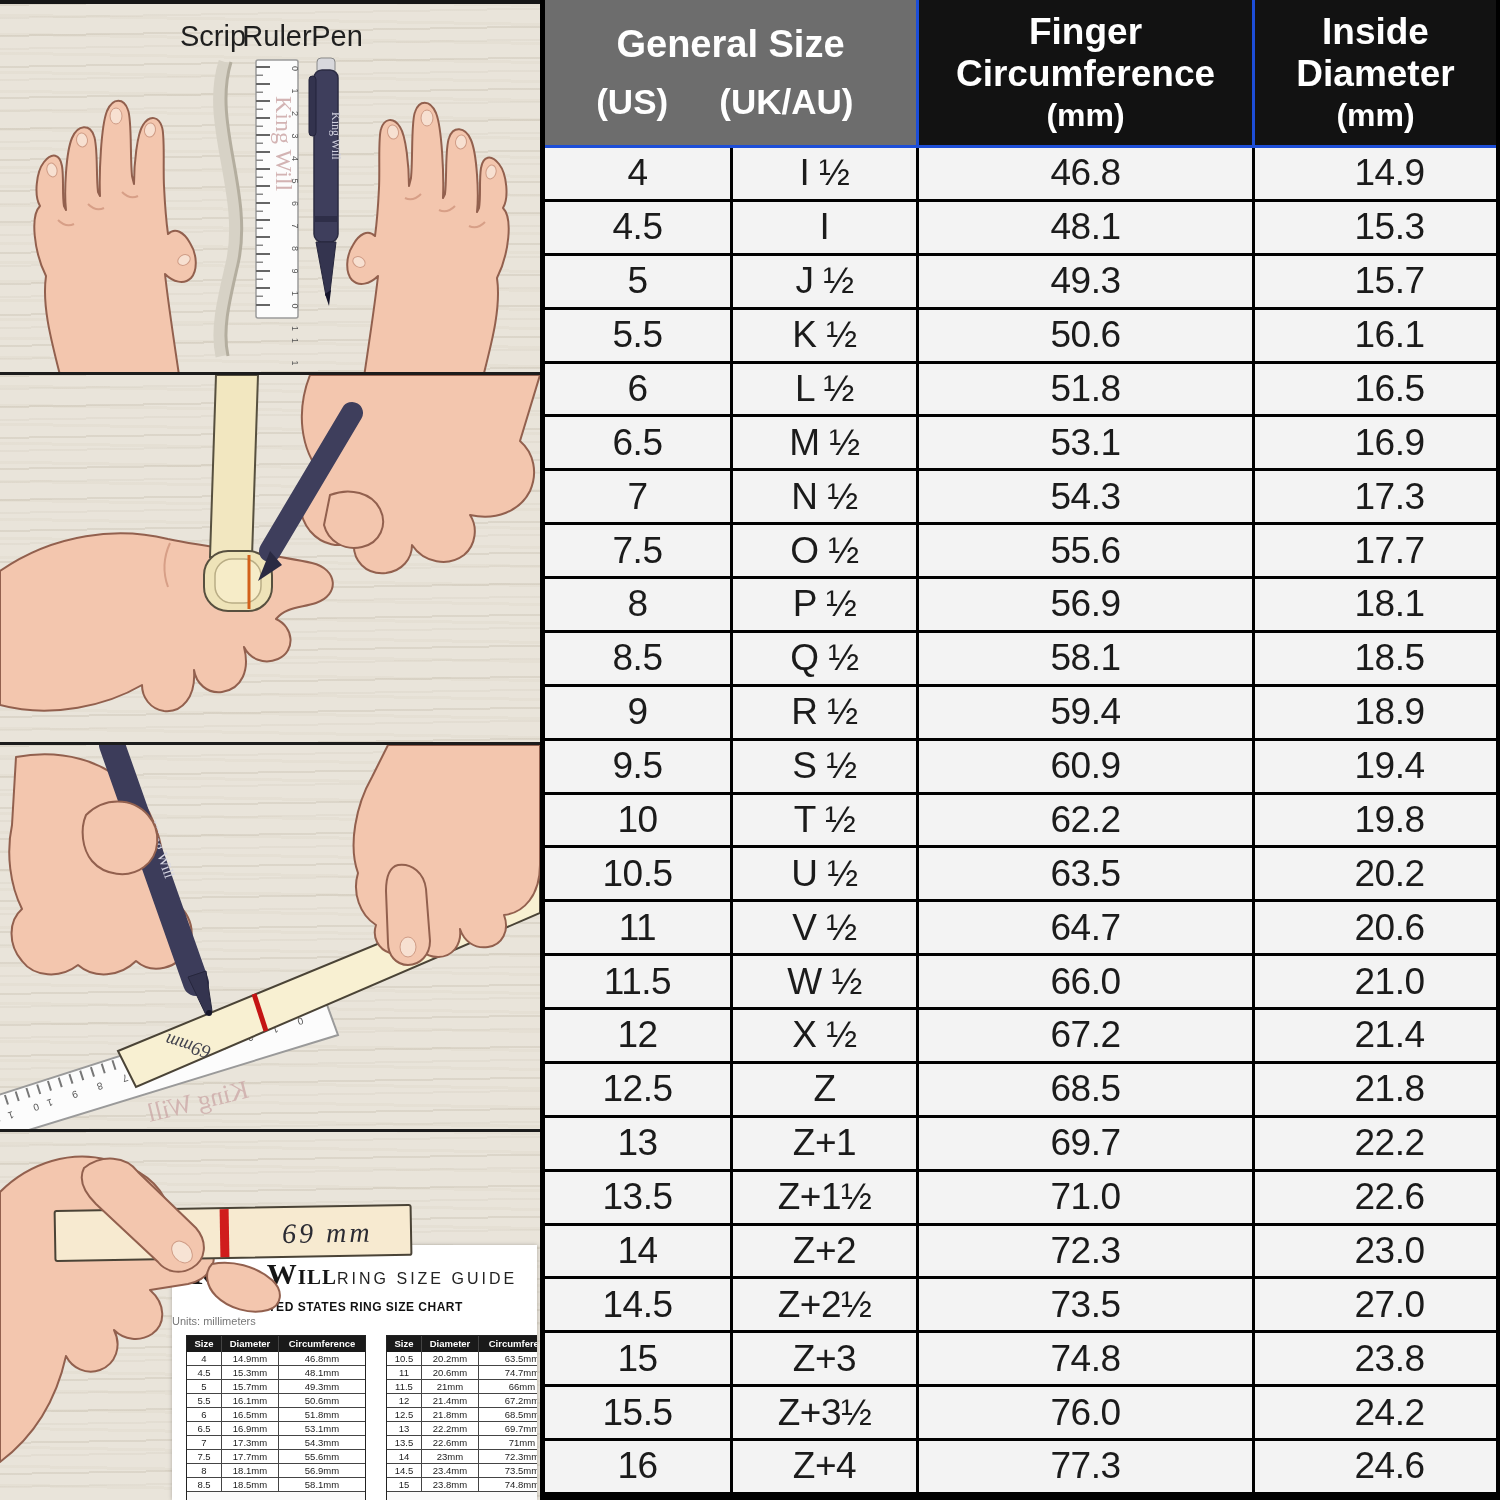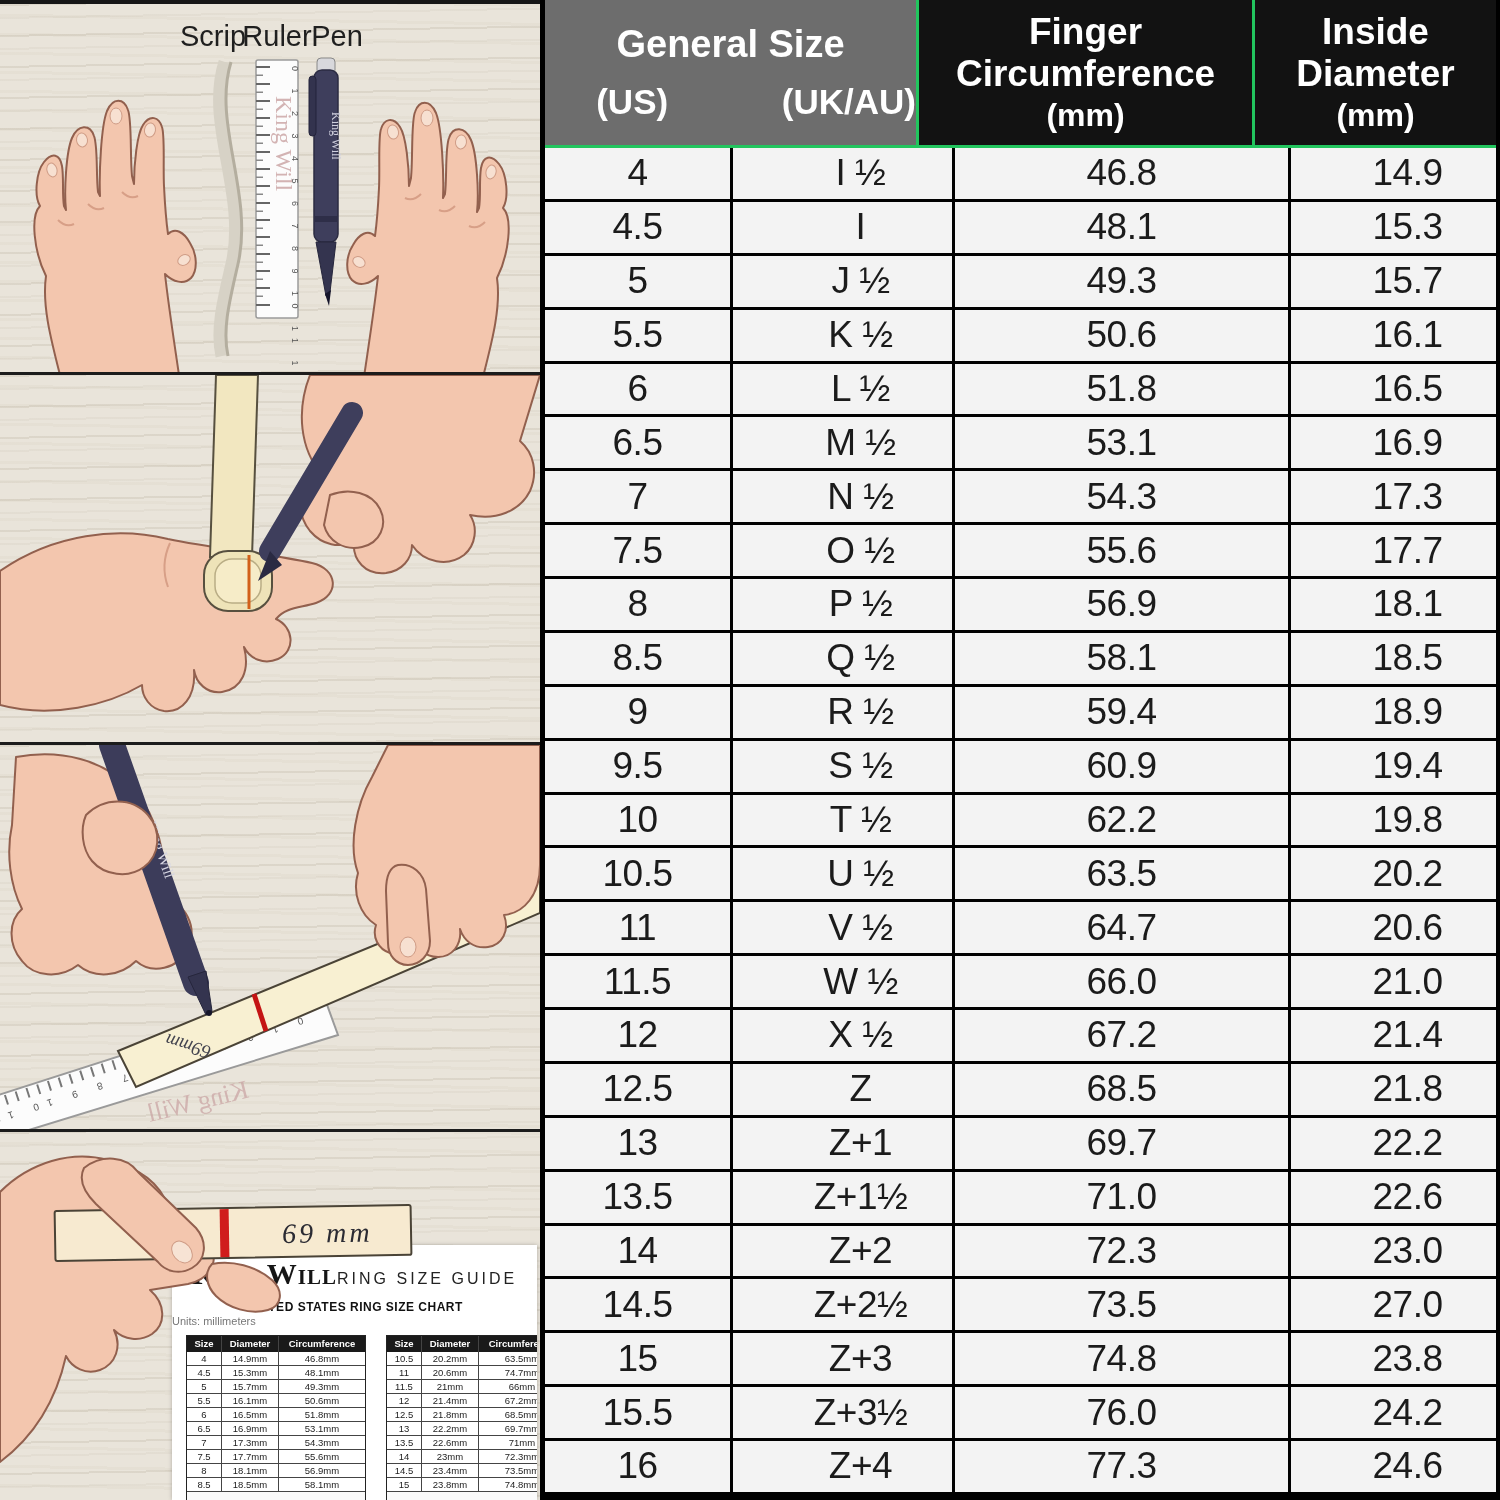--- a/index.html
+++ b/index.html
@@ -35,38 +35,38 @@
   .mini-head{display:flex;background:#1a1a1a;color:#fff;font-weight:bold;font-size:9.5px;height:16px;line-height:16px;text-align:center;}
   .mini-row{display:flex;height:13px;line-height:13px;font-size:9.5px;color:#1c1c1c;text-align:center;border-bottom:1px solid #444;background:#fff;}
   .mc1{width:34px;border-right:1px solid #444;}
   .mc2{width:56px;border-right:1px solid #444;}
   .mc3{flex:1;}
 
   
   .size-table{position:absolute;left:540px;top:0;width:960px;height:1500px;box-sizing:border-box;
               background:#fff;border-left:5px solid #000;border-right:4px solid #000;
               display:flex;flex-direction:column;}
-  .thead{height:145px;display:flex;gap:3px;background:#22c55e;padding-bottom:3px;flex:none;}
+  .thead{height:145px;display:flex;gap:3px;background:#1d4ed8;padding-bottom:3px;flex:none;}
   .th{color:#fff;text-align:center;}
   .th-gray{width:371px;flex:none;background:#6d6d6d;display:flex;flex-direction:column;justify-content:center;}
   .gs-title{font-size:38px;font-weight:bold;}
   .gs-sub{display:flex;margin-top:16px;font-size:35px;font-weight:bold;}
   .gs-us{width:47%;text-align:center;}
-  .gs-ukau{width:53%;text-align:right;}
+  .gs-ukau{width:53%;text-align:left;}
   .th-black{background:#121212;display:flex;flex-direction:column;justify-content:center;font-weight:bold;}
   .th-c3{width:333px;flex:none;}
   .th-c4{flex:1;}
   .th-line{font-size:37px;line-height:1.12;}
   .th-unit{font-size:32px;margin-top:3px;}
   .tbody{flex:1;display:flex;flex-direction:column;border-bottom:8px solid #000;}
   .tr{flex:1;display:flex;background:#f3f3f3;border-bottom:3px solid #000;}
   .tr:last-child{border-bottom:none;text-align:right;}
   .td{display:flex;align-items:center;justify-content:center;font-size:37px;color:#1b1b1b;letter-spacing:-0.5px;}
   .td-us{width:185px;flex:none;border-right:3px solid #000;}
-  .td-uk{width:183px;flex:none;border-right:3px solid #000;padding-left:36px;}
+  .td-uk{width:183px;flex:none;border-right:3px solid #000;}
   .td-circ{width:333px;flex:none;border-right:3px solid #000;}
   .td-dia{flex:1;padding-left:28px;}
 </style>
 </head>
 <body>
 
 <div class="canvas">
 
   <div class="illustration">
 

